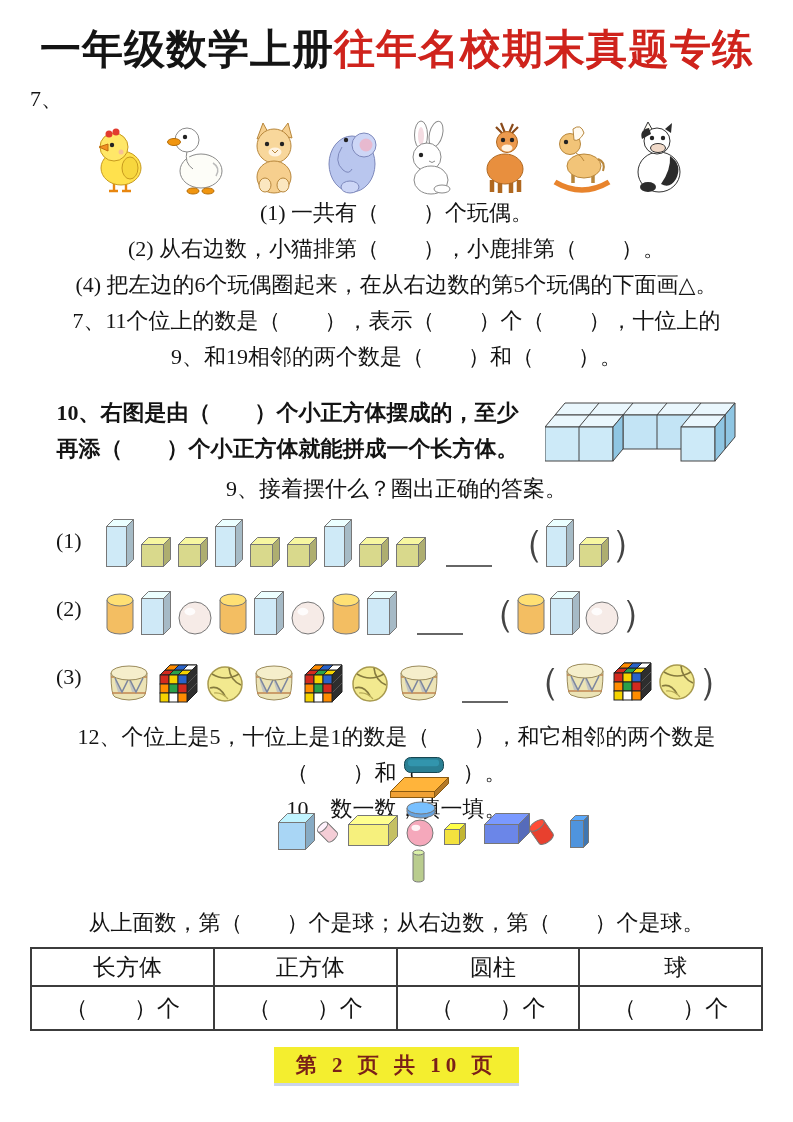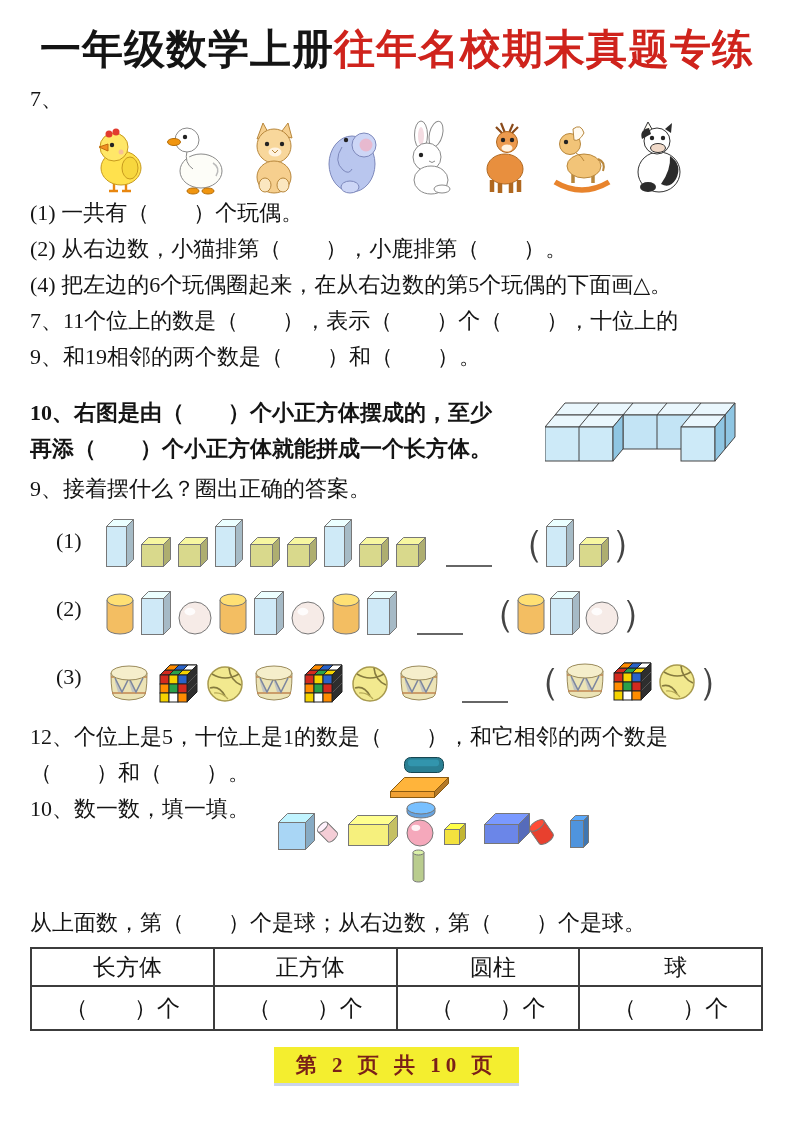--- a/index.html
+++ b/index.html
@@ -7,21 +7,21 @@
     width:793px;height:1122px;box-sizing:border-box;
     padding:24px 30px 0 30px;background:#fff;overflow:hidden;position:relative;
     font-family:"Liberation Serif","DejaVu Serif",serif;color:#141414;
   }
   .title{font-size:41px;font-weight:700;white-space:nowrap;line-height:1.25;margin:0 0 8px 10px;letter-spacing:1px;}
   .title .red{color:#cf231c;}
   .qnum{font-size:22px;line-height:32px;}
   .animals-row{display:flex;align-items:flex-end;gap:13px;height:80px;padding-left:58px;}
   .animal{width:64px;height:76px;}
   .animal svg{display:block;}
-  .line{font-size:22px;line-height:36px;white-space:nowrap;}
+  .line{font-size:22px;line-height:36px;white-space:nowrap;text-align:center;}
   .q10wrap{display:flex;align-items:flex-start;margin-top:20px;font-weight:bold;}
   .q10text{flex:1;}
   .q10fig{width:218px;padding-top:6px;}
   .q11row{display:flex;align-items:flex-end;margin:8px 0 16px 0;height:52px;}
   .row-label{font-size:22px;width:50px;padding-left:26px;box-sizing:content-box;align-self:center;}
   .seq{display:flex;align-items:flex-end;gap:7px;}
   .shp{display:inline-block;line-height:0;}
   .blank-line{display:inline-block;width:46px;border-bottom:2px solid #666;height:14px;margin:0 12px 0 20px;}
   .opts{display:flex;align-items:center;margin-left:2px;}
   .opts .seq{gap:5px;margin:0 2px;}

